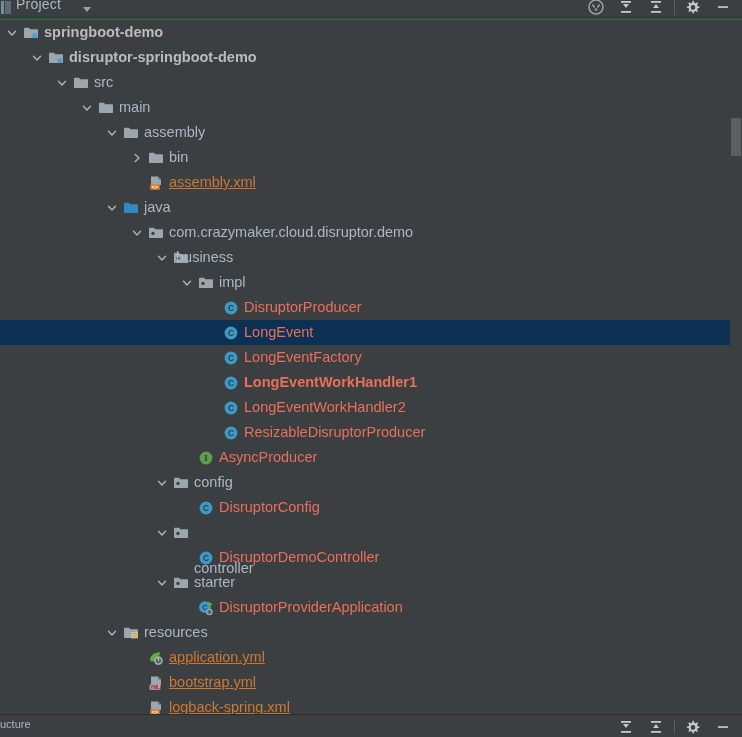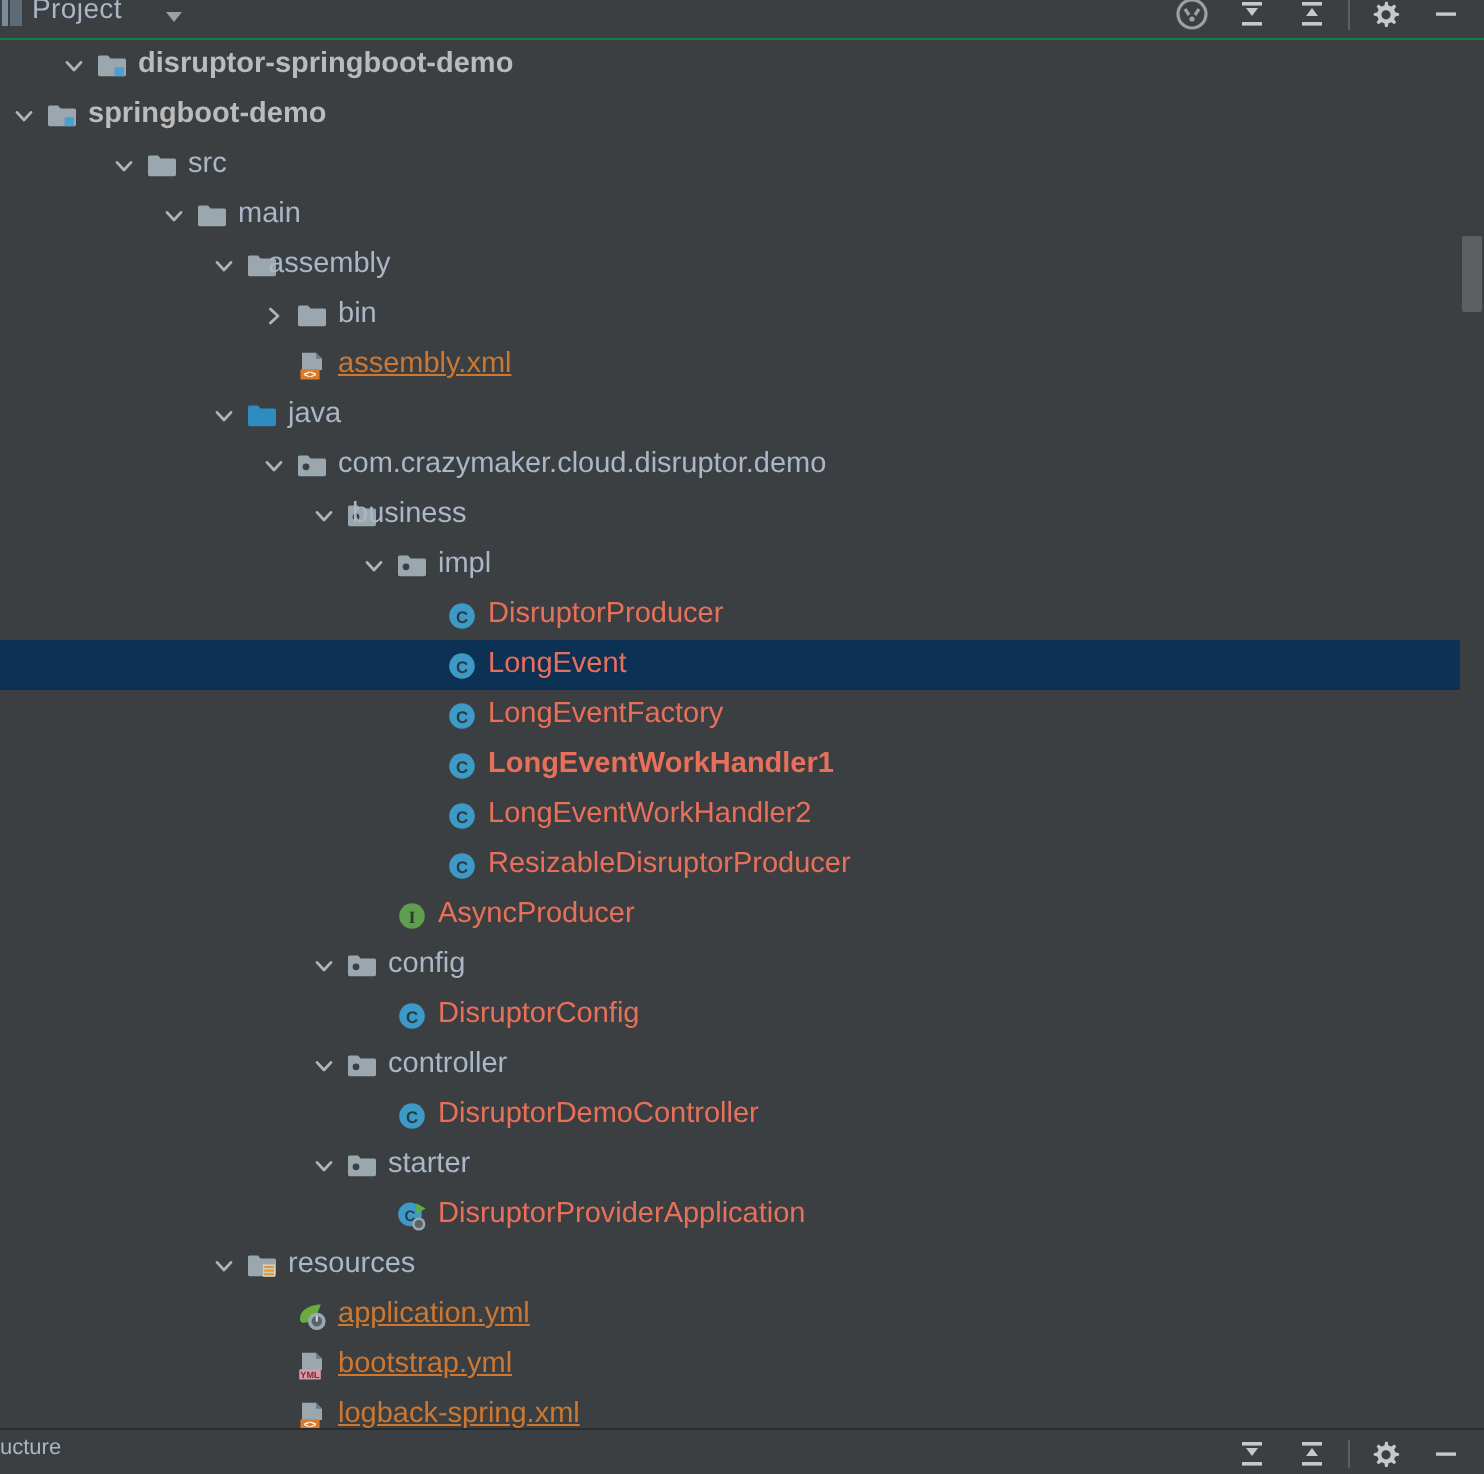--- a/index.html
+++ b/index.html
@@ -199,44 +199,44 @@
       <div class="tb-btn">
         <svg width="18" height="18" viewBox="0 0 18 18">
           <rect x="4" y="8.2" width="10" height="1.7" fill="#c6c9cc"></rect>
         </svg>
       </div>
     </div>
   </div>
 
   <div class="tree" id="tree">
       <div class="row">
+        <span class="twisty" style="left: 4px;">
+          <svg width="12" height="12" viewBox="0 0 12 12">
+            <path d="M2.5 4.2 L6 8 L9.5 4.2" fill="none" stroke="#b0b4b8" stroke-width="1.4" stroke-linecap="round" stroke-linejoin="round"></path>
+          </svg>
+        </span>
+        <span class="ic" style="left: 23px;"><svg width="16" height="16" viewBox="0 0 16 16">
+            <path d="M1 3.5 A0.8 0.8 0 0 1 1.8 2.7 L6 2.7 L7.3 4.3 L14.2 4.3 A0.8 0.8 0 0 1 15 5.1 L15 12.3 A0.8 0.8 0 0 1 14.2 13.1 L1.8 13.1 A0.8 0.8 0 0 1 1 12.3 Z" fill="#9aa7ae"></path>
+            <rect x="9.3" y="8.6" width="4.6" height="4.5" fill="#4a9fd4"></rect>
+          </svg></span>
+        <span class="label bold" style="left: 44px;">springboot-demo</span>
+      </div>
+      <div class="row">
         <span class="twisty" style="left: 29px;">
           <svg width="12" height="12" viewBox="0 0 12 12">
             <path d="M2.5 4.2 L6 8 L9.5 4.2" fill="none" stroke="#b0b4b8" stroke-width="1.4" stroke-linecap="round" stroke-linejoin="round"></path>
           </svg>
         </span>
         <span class="ic" style="left: 48px;"><svg width="16" height="16" viewBox="0 0 16 16">
             <path d="M1 3.5 A0.8 0.8 0 0 1 1.8 2.7 L6 2.7 L7.3 4.3 L14.2 4.3 A0.8 0.8 0 0 1 15 5.1 L15 12.3 A0.8 0.8 0 0 1 14.2 13.1 L1.8 13.1 A0.8 0.8 0 0 1 1 12.3 Z" fill="#9aa7ae"></path>
             <rect x="9.3" y="8.6" width="4.6" height="4.5" fill="#4a9fd4"></rect>
           </svg></span>
         <span class="label bold" style="left: 69px;">disruptor-springboot-demo</span>
       </div>
       <div class="row">
-        <span class="twisty" style="left: 4px;">
-          <svg width="12" height="12" viewBox="0 0 12 12">
-            <path d="M2.5 4.2 L6 8 L9.5 4.2" fill="none" stroke="#b0b4b8" stroke-width="1.4" stroke-linecap="round" stroke-linejoin="round"></path>
-          </svg>
-        </span>
-        <span class="ic" style="left: 23px;"><svg width="16" height="16" viewBox="0 0 16 16">
-            <path d="M1 3.5 A0.8 0.8 0 0 1 1.8 2.7 L6 2.7 L7.3 4.3 L14.2 4.3 A0.8 0.8 0 0 1 15 5.1 L15 12.3 A0.8 0.8 0 0 1 14.2 13.1 L1.8 13.1 A0.8 0.8 0 0 1 1 12.3 Z" fill="#9aa7ae"></path>
-            <rect x="9.3" y="8.6" width="4.6" height="4.5" fill="#4a9fd4"></rect>
-          </svg></span>
-        <span class="label bold" style="left: 44px;">springboot-demo</span>
-      </div>
-      <div class="row">
         <span class="twisty" style="left: 54px;">
           <svg width="12" height="12" viewBox="0 0 12 12">
             <path d="M2.5 4.2 L6 8 L9.5 4.2" fill="none" stroke="#b0b4b8" stroke-width="1.4" stroke-linecap="round" stroke-linejoin="round"></path>
           </svg>
         </span>
         <span class="ic" style="left: 73px;"><svg width="16" height="16" viewBox="0 0 16 16">
             <path d="M1 3.5 A0.8 0.8 0 0 1 1.8 2.7 L6 2.7 L7.3 4.3 L14.2 4.3 A0.8 0.8 0 0 1 15 5.1 L15 12.3 A0.8 0.8 0 0 1 14.2 13.1 L1.8 13.1 A0.8 0.8 0 0 1 1 12.3 Z" fill="#9aa7ae"></path>
           </svg></span>
         <span class="label dir" style="left: 94px;">src</span>
       </div>
@@ -253,21 +253,21 @@
       </div>
       <div class="row">
         <span class="twisty" style="left: 104px;">
           <svg width="12" height="12" viewBox="0 0 12 12">
             <path d="M2.5 4.2 L6 8 L9.5 4.2" fill="none" stroke="#b0b4b8" stroke-width="1.4" stroke-linecap="round" stroke-linejoin="round"></path>
           </svg>
         </span>
         <span class="ic" style="left: 123px;"><svg width="16" height="16" viewBox="0 0 16 16">
             <path d="M1 3.5 A0.8 0.8 0 0 1 1.8 2.7 L6 2.7 L7.3 4.3 L14.2 4.3 A0.8 0.8 0 0 1 15 5.1 L15 12.3 A0.8 0.8 0 0 1 14.2 13.1 L1.8 13.1 A0.8 0.8 0 0 1 1 12.3 Z" fill="#9aa7ae"></path>
           </svg></span>
-        <span class="label dir" style="left: 134px;">assembly</span>
+        <span class="label dir" style="left: 144px;">assembly</span>
       </div>
       <div class="row">
         <span class="twisty" style="left: 129px;">
           <svg width="12" height="12" viewBox="0 0 12 12">
             <path d="M4.2 2.5 L8 6 L4.2 9.5" fill="none" stroke="#b0b4b8" stroke-width="1.4" stroke-linecap="round" stroke-linejoin="round"></path>
           </svg>
         </span>
         <span class="ic" style="left: 148px;"><svg width="16" height="16" viewBox="0 0 16 16">
             <path d="M1 3.5 A0.8 0.8 0 0 1 1.8 2.7 L6 2.7 L7.3 4.3 L14.2 4.3 A0.8 0.8 0 0 1 15 5.1 L15 12.3 A0.8 0.8 0 0 1 14.2 13.1 L1.8 13.1 A0.8 0.8 0 0 1 1 12.3 Z" fill="#9aa7ae"></path>
           </svg></span>
@@ -400,21 +400,21 @@
       <div class="row">
         <span class="twisty" style="left: 154px;">
           <svg width="12" height="12" viewBox="0 0 12 12">
             <path d="M2.5 4.2 L6 8 L9.5 4.2" fill="none" stroke="#b0b4b8" stroke-width="1.4" stroke-linecap="round" stroke-linejoin="round"></path>
           </svg>
         </span>
         <span class="ic" style="left: 173px;"><svg width="16" height="16" viewBox="0 0 16 16">
             <path d="M1 3.5 A0.8 0.8 0 0 1 1.8 2.7 L6 2.7 L7.3 4.3 L14.2 4.3 A0.8 0.8 0 0 1 15 5.1 L15 12.3 A0.8 0.8 0 0 1 14.2 13.1 L1.8 13.1 A0.8 0.8 0 0 1 1 12.3 Z" fill="#9aa7ae"></path>
             <circle cx="5.0" cy="8.4" r="1.7" fill="#3c3f41"></circle>
           </svg></span>
-        <span class="label dir" style="left: 194px;">controller</span>
+        <span class="label dir" style="left: 194px; margin-top: 36px;">controller</span>
       </div>
       <div class="row">
         <span class="ic" style="left: 198px;"><svg width="16" height="16" viewBox="0 0 16 16">
             <circle cx="8" cy="8" r="6.4" fill="#3d9ac6"></circle>
             <text x="8" y="11.4" font-family="Liberation Sans, sans-serif" font-size="8.4" font-weight="bold" fill="#2b3b44" text-anchor="middle">C</text>
           </svg></span>
         <span class="label cls" style="left: 219px;">DisruptorDemoController</span>
       </div>
       <div class="row">
         <span class="twisty" style="left: 154px;">

